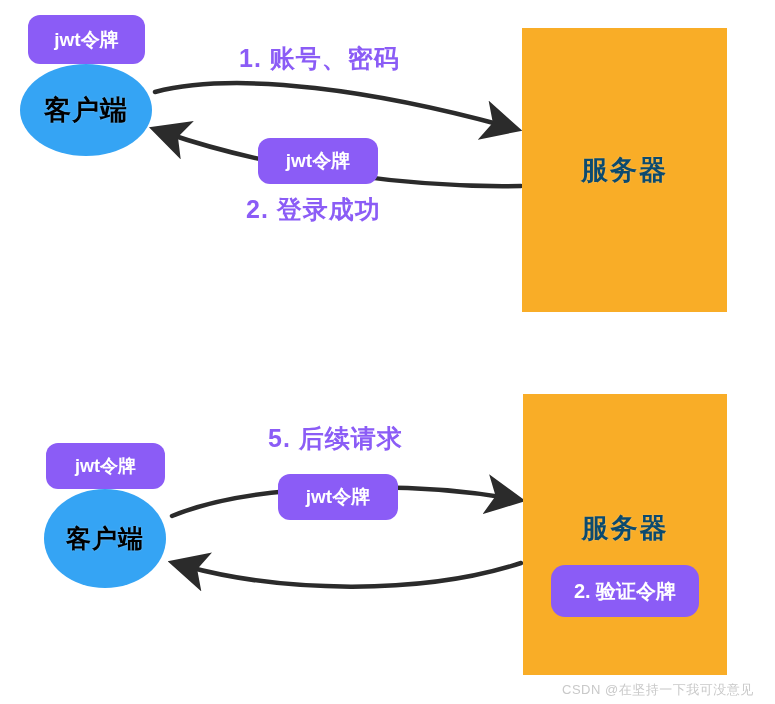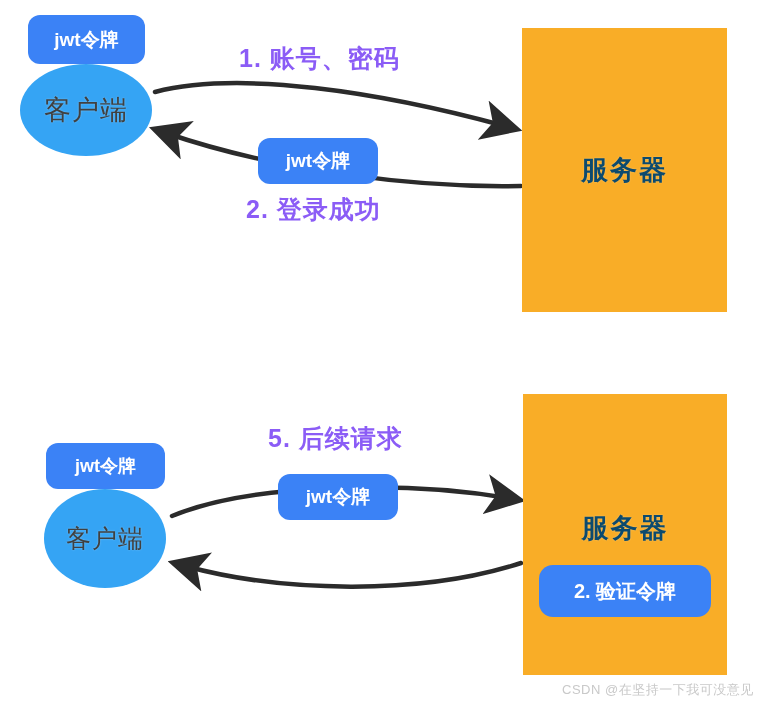--- a/index.html
+++ b/index.html
@@ -31,22 +31,22 @@
   
   .client-circle {
     position: absolute;
     border-radius: 50%;
     background: #35a4f4;
     display: flex;
     align-items: center;
     justify-content: center;
   }
   .client-label {
-    color: #404040;
-    font-weight: normal;
+    color: #000000;
+    font-weight: bold;
     letter-spacing: 1px;
     text-shadow: 0 0 2px rgba(255,255,255,0.35);
     white-space: nowrap;
   }
   
   .server-box {
     position: absolute;
     background: #f9ad27;
     display: flex;
     flex-direction: column;
@@ -56,21 +56,21 @@
     color: #0c4a6e;
     font-weight: bold;
     letter-spacing: 2px;
     white-space: nowrap;
     text-shadow: 0 0 2px rgba(255,255,255,0.3);
     font-family: Liberation Mono, monospace;
   }
   
   .token-badge {
     position: absolute;
-    background: #3b82f6;
+    background: #8b5cf6;
     border-radius: 12px;
     display: flex;
     align-items: center;
     justify-content: center;
     color: #ffffff;
     font-weight: bold;
     white-space: nowrap;
   }
   .badge-inline {
     position: static;
@@ -136,21 +136,21 @@
   <div class="client-circle" style="left:44px; top:489px; width:122px; height:99px;">
     <span class="client-label" style="font-size:25px;">客户端</span>
   </div>
 
   <div class="token-badge" style="left:46px; top:443px; width:119px; height:46px; font-size:18px;">
     <span>jwt令牌</span>
   </div>
 
   <div class="server-box" style="left:523px; top:394px; width:204px; height:281px;">
     <span class="server-label" style="font-size:27px; margin-top:116px;">服务器</span>
-    <div class="token-badge badge-inline" style="margin-top:19px; width:172px; height:52px; font-size:20px; border-radius:14px;">
+    <div class="token-badge badge-inline" style="margin-top:19px; width:148px; height:52px; font-size:20px; border-radius:14px;">
       <span>2. 验证令牌</span>
     </div>
   </div>
 
   <div class="step-label" style="left:268px; top:422px; font-size:25px;">5. 后续请求</div>
 
   <div class="token-badge" style="left:278px; top:474px; width:120px; height:46px; font-size:19px;">
     <span>jwt令牌</span>
   </div>
 

